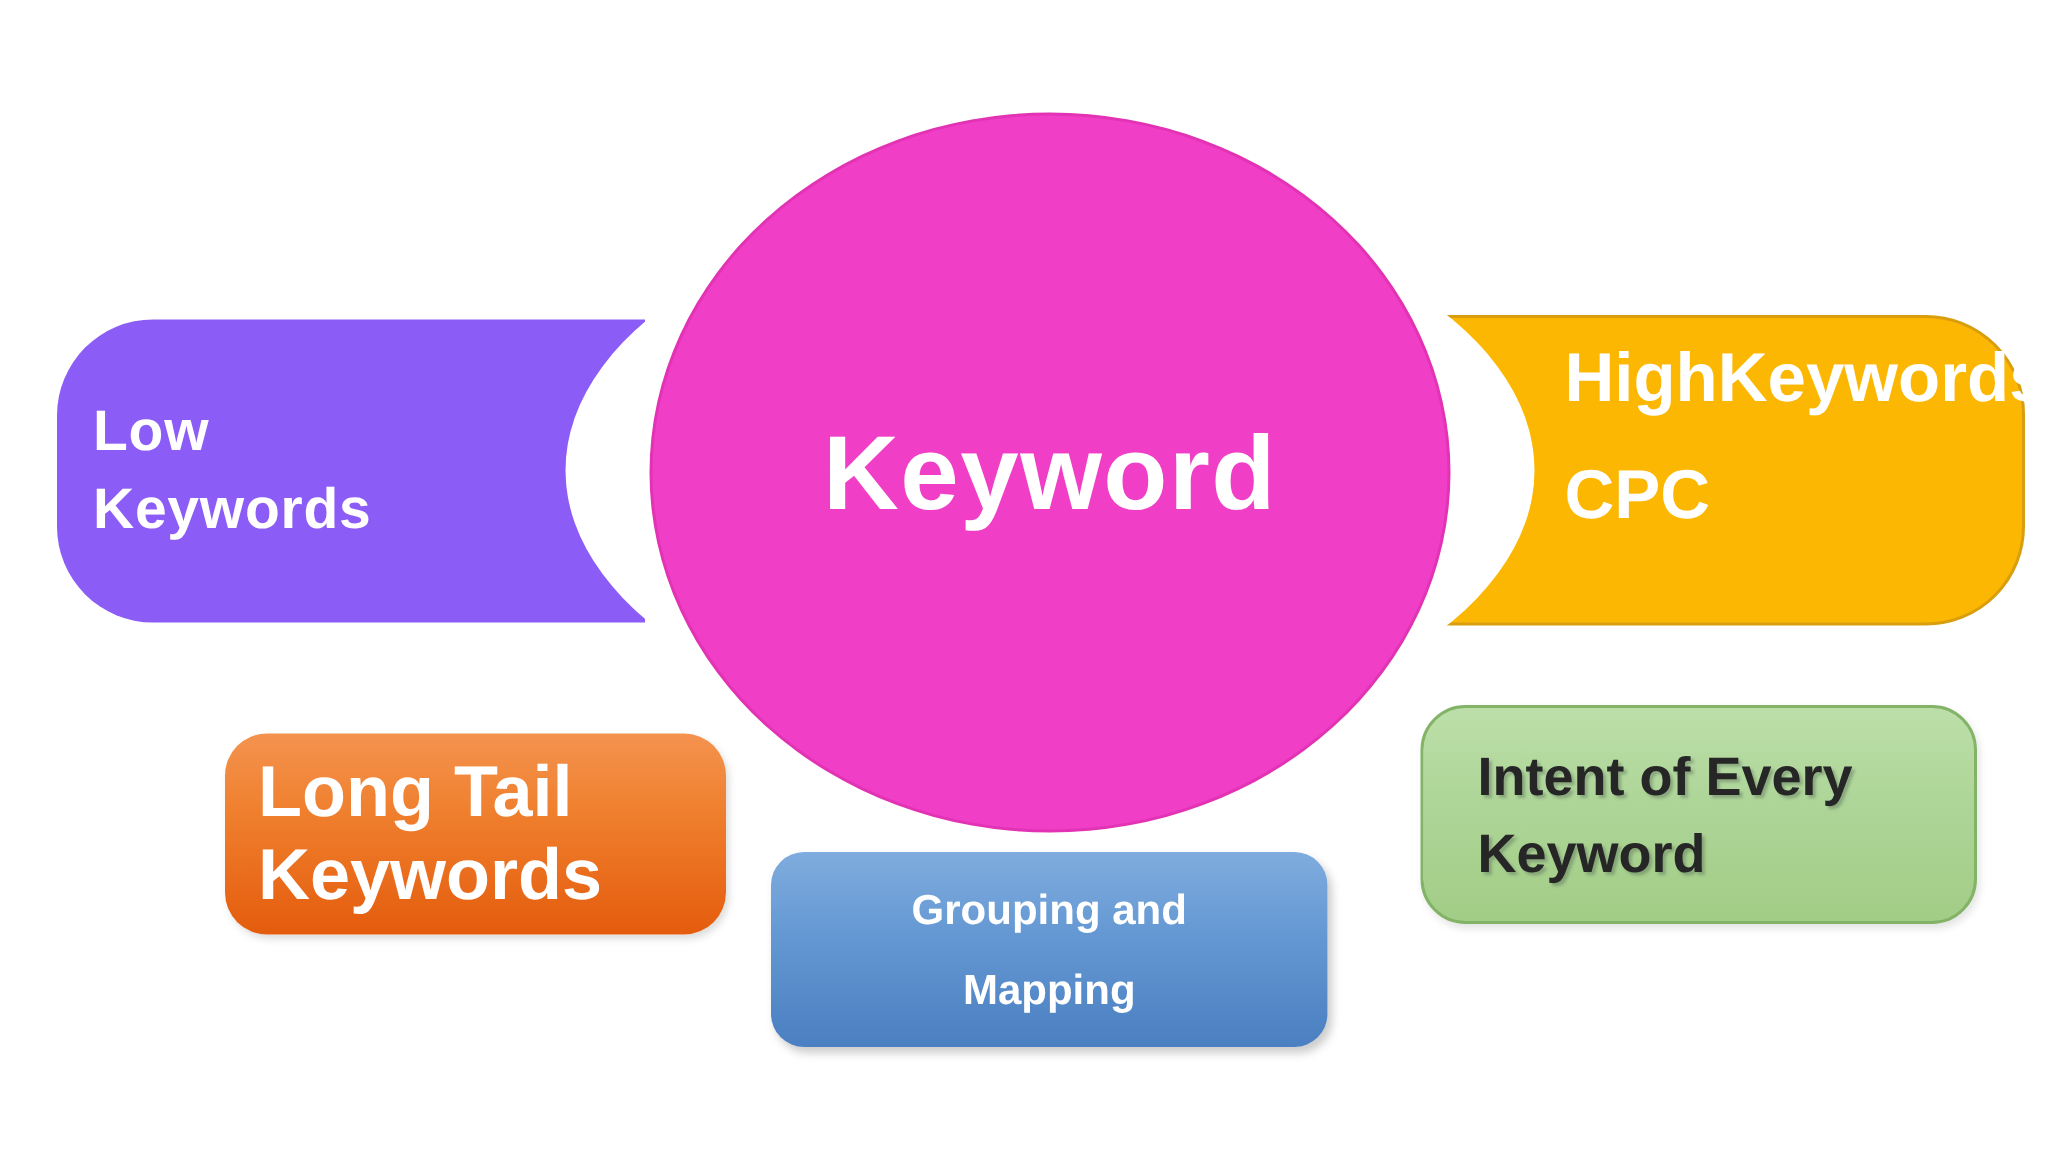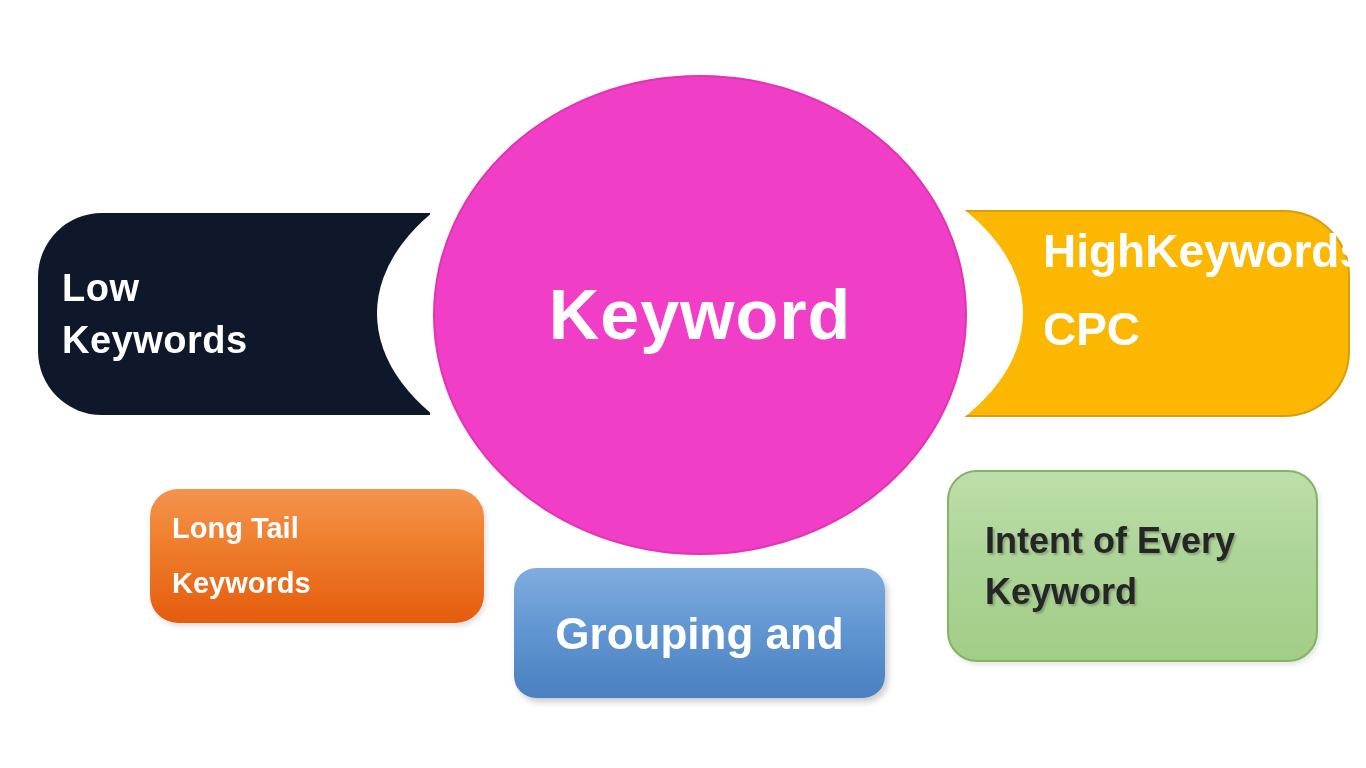--- a/index.html
+++ b/index.html
@@ -4,21 +4,21 @@
 <style>
   html,body{margin:0;padding:0;background:#ffffff;}
   #stage{
     position:relative;width:1366px;height:768px;background:#ffffff;
     overflow:hidden;font-family:"Liberation Sans", sans-serif;
   }
   .abs{position:absolute;}
   
   #low-box{
     left:38px;top:213px;width:392px;height:202px;
-    background:#0f172a;
+    background:#8b5cf6;
     border-radius:64px 0 0 64px;
     display:flex;flex-direction:column;justify-content:center;
     padding-left:24px;box-sizing:border-box;
     color:#ffffff;font-weight:bold;font-size:38px;line-height:52px;letter-spacing:.5px;
   }
   
   #cpc-box{
     left:962px;top:210px;width:388px;height:207px;
     background:#FCB703;
     border:2px solid #D89E0E;
@@ -41,35 +41,35 @@
     color:#ffffff;font-weight:bold;font-size:70px;line-height:96px;letter-spacing:1px;
   }
   
   #longtail-box{
     left:150px;top:489px;width:334px;height:134px;
     background:linear-gradient(180deg,#F4934F 0%,#EF7F2D 40%,#E45C0D 100%);
     border-radius:28px;
     box-shadow:2px 3px 5px rgba(120,120,120,.25);
     display:flex;flex-direction:column;justify-content:center;
     padding-left:22px;box-sizing:border-box;
-    color:#ffffff;font-weight:bold;font-size:29px;line-height:55px;
+    color:#ffffff;font-weight:bold;font-size:48px;line-height:55px;
   }
   
   #grouping-box{
     left:514px;top:568px;width:371px;height:130px;
     background:linear-gradient(180deg,#7FACDE 0%,#6397D2 45%,#4A7FC1 100%);
     border-radius:22px;
     box-shadow:3px 4px 6px rgba(110,110,110,.35);
     display:flex;flex-direction:column;justify-content:center;align-items:center;
     text-align:center;
-    color:#ffffff;font-weight:bold;font-size:44px;line-height:53px;
+    color:#ffffff;font-weight:bold;font-size:28px;line-height:53px;
   }
   
   #intent-box{
-    left:947px;top:470px;width:371px;height:192px;
+    left:947px;top:470px;width:371px;height:146px;
     background:linear-gradient(180deg,#BCDFA9 0%,#AED598 45%,#A2CD86 100%);
     border:2px solid #82B366;
     border-radius:30px;
     box-shadow:2px 3px 5px rgba(120,130,120,.2);
     display:flex;flex-direction:column;justify-content:center;
     padding-left:36px;box-sizing:border-box;
     color:#262626;font-weight:bold;font-size:36px;line-height:51px;
     text-shadow:2px 2px 2px rgba(90,110,90,.45);
   }
   .tline{display:block;}
@@ -95,20 +95,21 @@
     <span class="tline">Keyword</span>
   </div>
 
   <div id="longtail-box" class="abs">
     <span class="tline">Long Tail</span>
     <span class="tline">Keywords</span>
   </div>
 
   <div id="grouping-box" class="abs">
     <span class="tline">Grouping and</span>
+    <span class="tline">Mapping</span>
   </div>
 
   <div id="intent-box" class="abs">
     <span class="tline">Intent of Every</span>
     <span class="tline">Keyword</span>
   </div>
 
 </div>
 
 </body></html>

